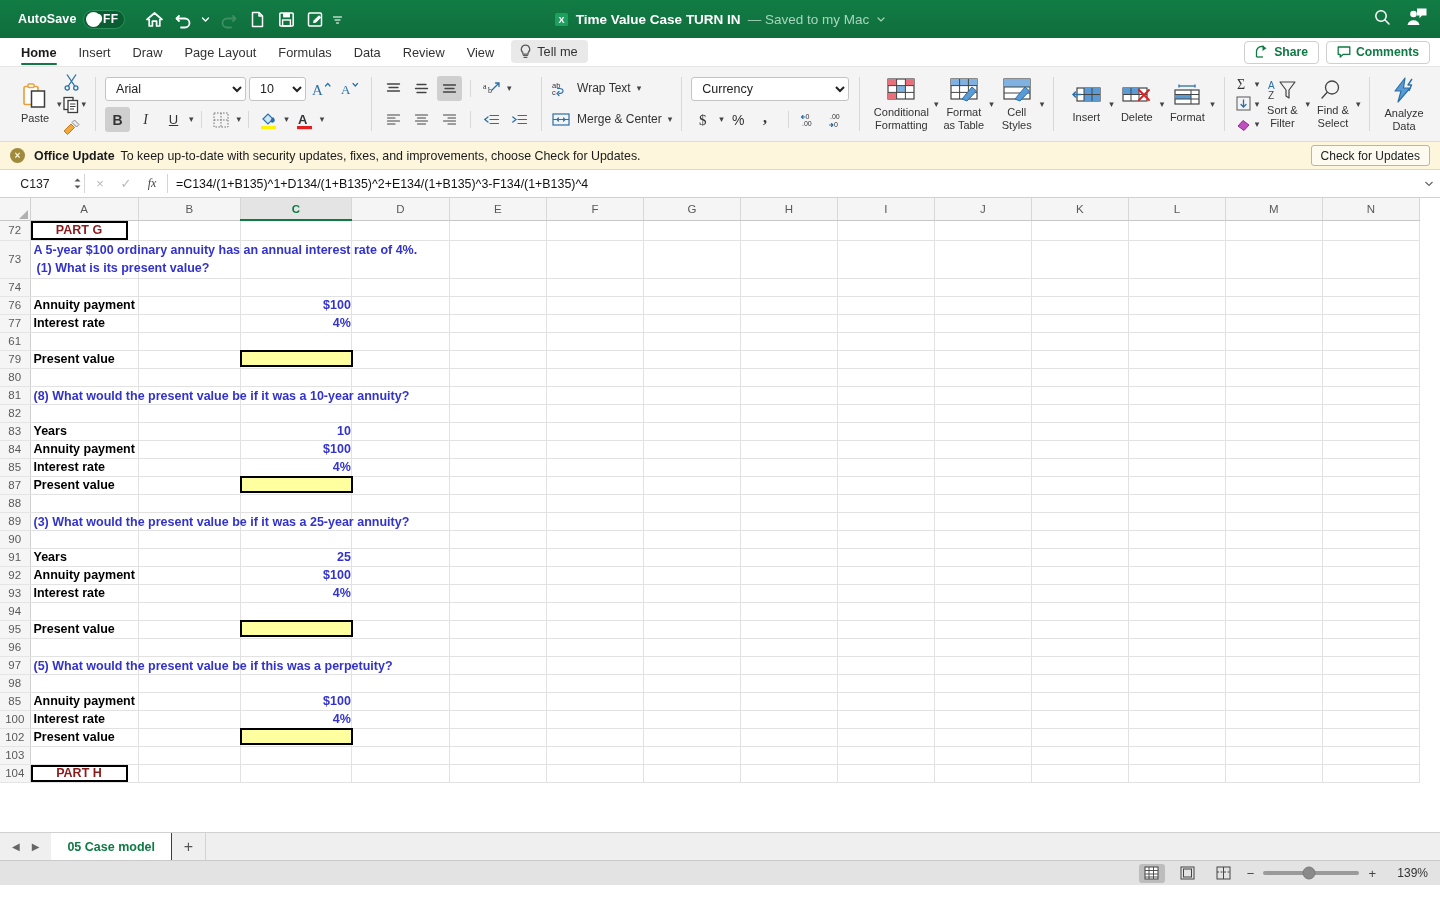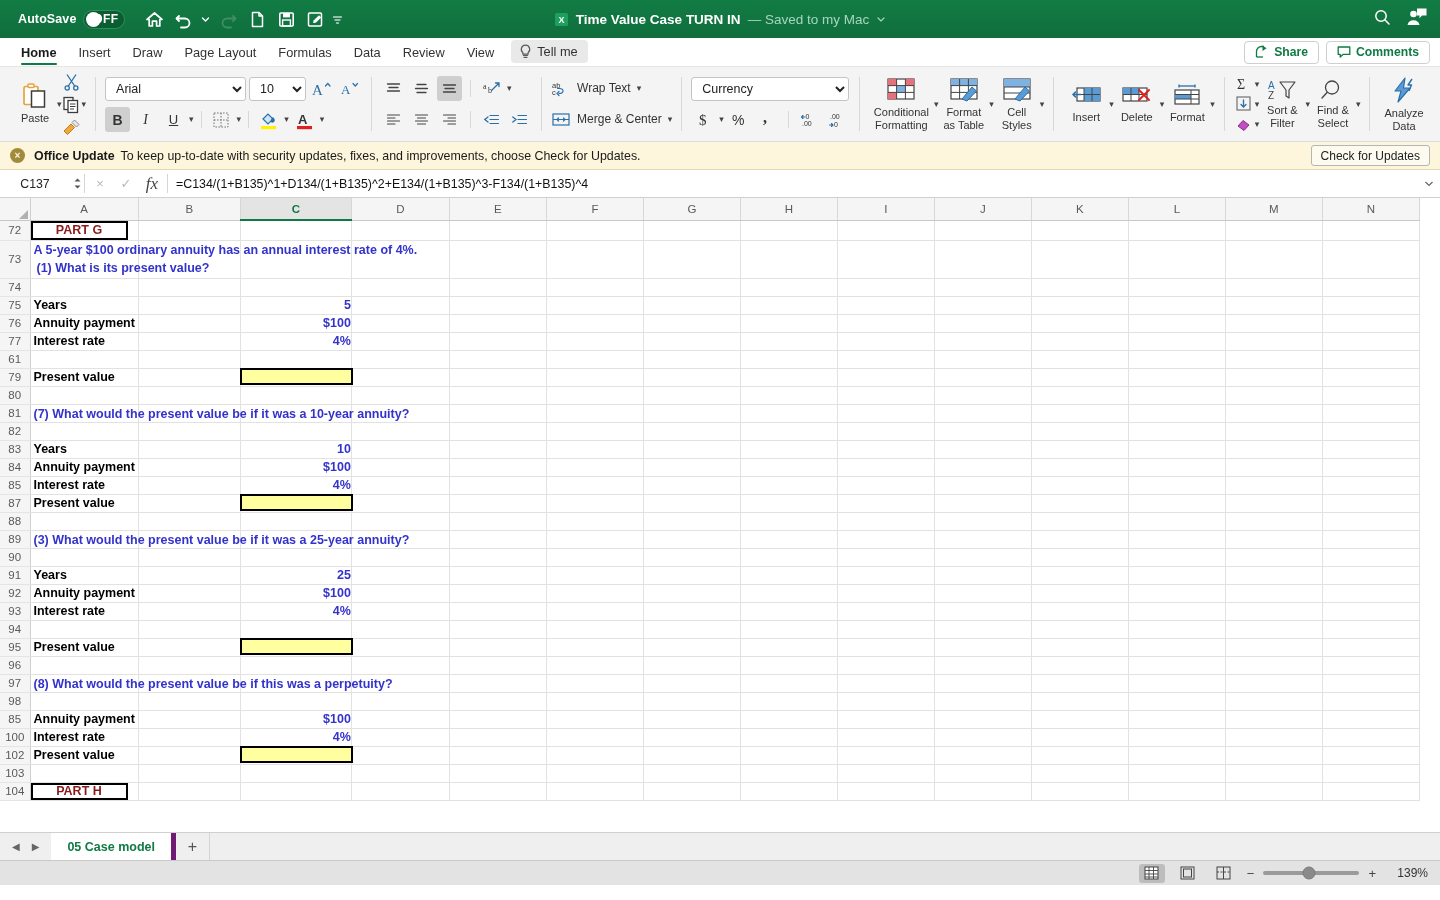--- a/index.html
+++ b/index.html
@@ -188,21 +188,21 @@
     display: flex; flex-direction: column; justify-content: center;
     align-items: center; width: 14px; gap: 1px;
   }
   .fb-sep { width: 1px; background: #d5d5d5; margin: 4px 0; }
   .fb-icons { display: flex; align-items: center; gap: 0px; padding: 0 2px; }
   .fb-ic {
     width: 26px; height: 100%;
     display: flex; align-items: center; justify-content: center;
     font-size: 13px; color: #b8b8b8; cursor: default;
   }
-  .fb-fx { font-family: "Liberation Serif", serif; font-style: italic; font-size: 17px; color: #444; }
+  .fb-fx { font-family: "Liberation Serif", serif; font-style: italic; font-size: 12px; color: #444; }
   .formula-input {
     flex: 1; border: none; outline: none;
     font-family: "Liberation Sans", sans-serif;
     font-size: 12.4px; color: #111;
     padding-left: 8px; background: transparent;
   }
   .fb-down { width: 22px; display: flex; align-items: center; justify-content: center; }
 
   
   .gridwrap {
@@ -301,21 +301,21 @@
     border-top: 1px solid #d0d0d0;
     display: flex; align-items: stretch; padding-left: 6px;
   }
   .navarrows { display: flex; align-items: center; gap: 12px; padding: 0 12px 0 6px; }
   .navarrow { font-size: 10px; color: #666; cursor: default; }
   .stab {
     display: flex; align-items: center;
     padding: 0 16px;
     background: #ffffff;
     font-size: 12.5px; font-weight: bold; color: #0f7a43;
-    border-right: 5px solid #701a75;
+    border-right: 1px solid #701a75;
     cursor: default;
   }
   .addsheet {
     display: flex; align-items: center; justify-content: center;
     width: 34px; font-size: 16px; color: #555;
     border-right: 1px solid #d4d4d4; cursor: default;
   }
 
   
   .statusbar {
@@ -953,37 +953,20 @@
           <td class="cell" style="width: 97px;"></td>
           <td class="cell" style="width: 97px;"></td>
           <td class="cell" style="width: 97px;"></td>
           <td class="cell" style="width: 97px;"></td>
           <td class="cell" style="width: 97px;"></td>
           <td class="cell" style="width: 97px;"></td>
           <td class="cell" style="width: 97px;"></td>
           <td class="cell" style="width: 97px;"></td>
         </tr>
         <tr style="height: 18px;">
-          <td class="rowhead">75</td>
-          <td class="cell" style="width: 97px;"><span class="pad lft b-black">Years</span></td>
-          <td class="cell" style="width: 102px;"></td>
-          <td class="cell rgt" style="width: 111px;"><span class="b-blue">5</span></td>
-          <td class="cell" style="width: 98px;"></td>
-          <td class="cell" style="width: 97px;"></td>
-          <td class="cell" style="width: 97px;"></td>
-          <td class="cell" style="width: 97px;"></td>
-          <td class="cell" style="width: 97px;"></td>
-          <td class="cell" style="width: 97px;"></td>
-          <td class="cell" style="width: 97px;"></td>
-          <td class="cell" style="width: 97px;"></td>
-          <td class="cell" style="width: 97px;"></td>
-          <td class="cell" style="width: 97px;"></td>
-          <td class="cell" style="width: 97px;"></td>
-        </tr>
-        <tr style="height: 18px;">
           <td class="rowhead">76</td>
           <td class="cell" style="width: 97px;"><span class="pad lft b-black">Annuity payment</span></td>
           <td class="cell" style="width: 102px;"></td>
           <td class="cell rgt" style="width: 111px;"><span class="b-blue">$100</span></td>
           <td class="cell" style="width: 98px;"></td>
           <td class="cell" style="width: 97px;"></td>
           <td class="cell" style="width: 97px;"></td>
           <td class="cell" style="width: 97px;"></td>
           <td class="cell" style="width: 97px;"></td>
           <td class="cell" style="width: 97px;"></td>
@@ -1059,21 +1042,21 @@
           <td class="cell" style="width: 97px;"></td>
           <td class="cell" style="width: 97px;"></td>
           <td class="cell" style="width: 97px;"></td>
           <td class="cell" style="width: 97px;"></td>
           <td class="cell" style="width: 97px;"></td>
           <td class="cell" style="width: 97px;"></td>
         </tr>
         <tr style="height: 18px;">
           <td class="rowhead">81</td>
           <td class="cell" style="width: 97px;">
-            <div class="spill b-blue" style="line-height: 18px;">(7)   What would the present value be if it was a 10-year annuity?</div>
+            <div class="spill b-blue" style="line-height: 18px;">(8)   What would the present value be if it was a 10-year annuity?</div>
           </td>
           <td class="cell" style="width: 102px;"></td>
           <td class="cell" style="width: 111px;"></td>
           <td class="cell" style="width: 98px;"></td>
           <td class="cell" style="width: 97px;"></td>
           <td class="cell" style="width: 97px;"></td>
           <td class="cell" style="width: 97px;"></td>
           <td class="cell" style="width: 97px;"></td>
           <td class="cell" style="width: 97px;"></td>
           <td class="cell" style="width: 97px;"></td>
@@ -1322,21 +1305,21 @@
           <td class="cell" style="width: 97px;"></td>
           <td class="cell" style="width: 97px;"></td>
           <td class="cell" style="width: 97px;"></td>
           <td class="cell" style="width: 97px;"></td>
           <td class="cell" style="width: 97px;"></td>
           <td class="cell" style="width: 97px;"></td>
         </tr>
         <tr style="height: 18px;">
           <td class="rowhead">97</td>
           <td class="cell" style="width: 97px;">
-            <div class="spill b-blue" style="line-height: 18px;">(8)   What would the present value be if this was a perpetuity?</div>
+            <div class="spill b-blue" style="line-height: 18px;">(5)   What would the present value be if this was a perpetuity?</div>
           </td>
           <td class="cell" style="width: 102px;"></td>
           <td class="cell" style="width: 111px;"></td>
           <td class="cell" style="width: 98px;"></td>
           <td class="cell" style="width: 97px;"></td>
           <td class="cell" style="width: 97px;"></td>
           <td class="cell" style="width: 97px;"></td>
           <td class="cell" style="width: 97px;"></td>
           <td class="cell" style="width: 97px;"></td>
           <td class="cell" style="width: 97px;"></td>

